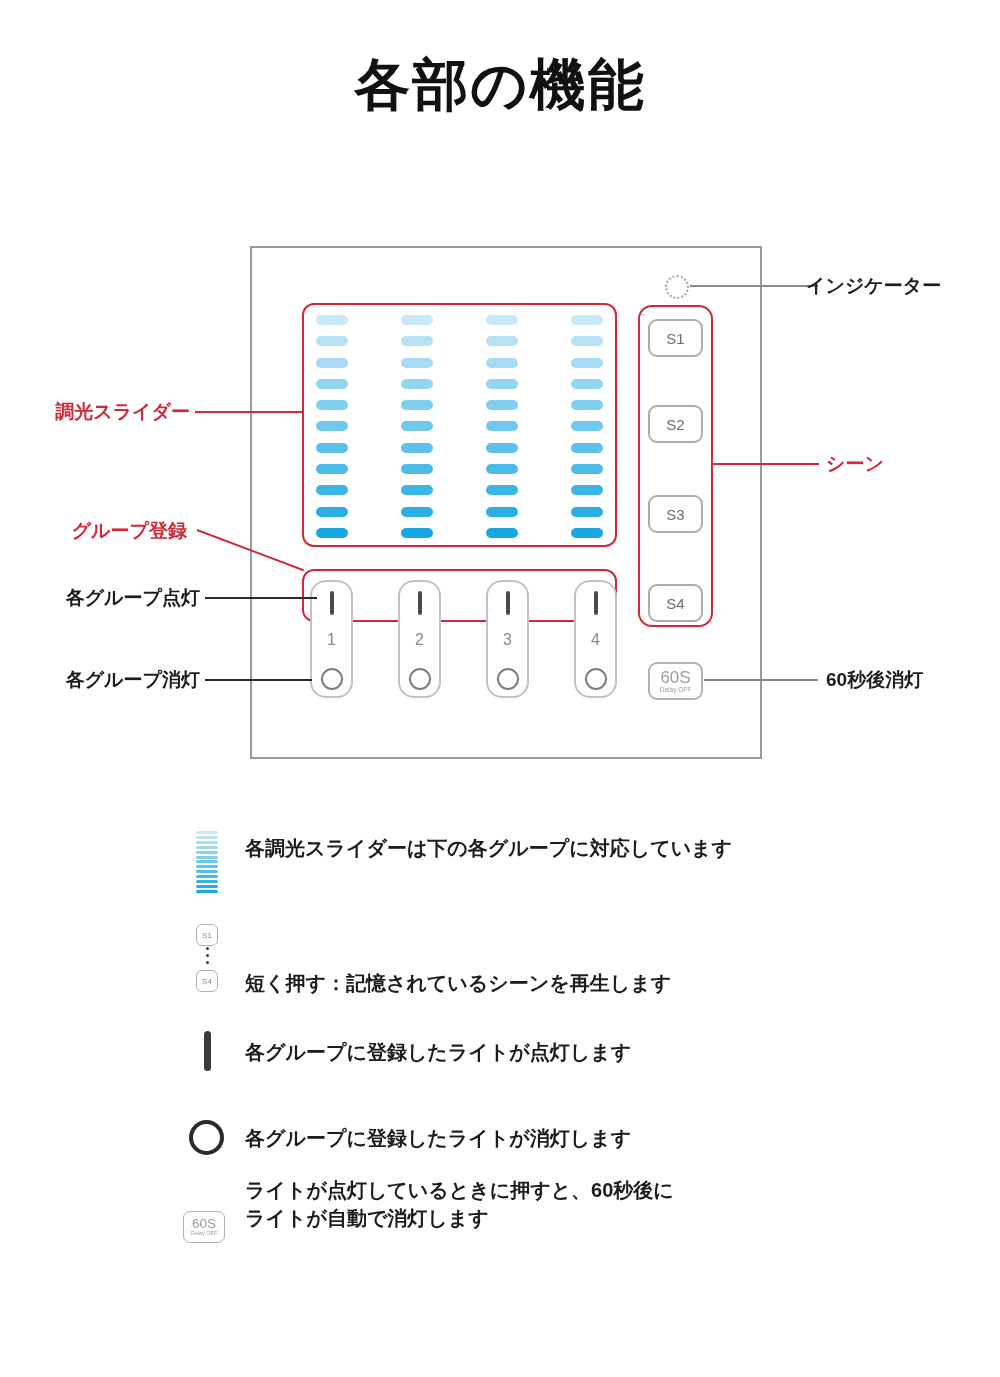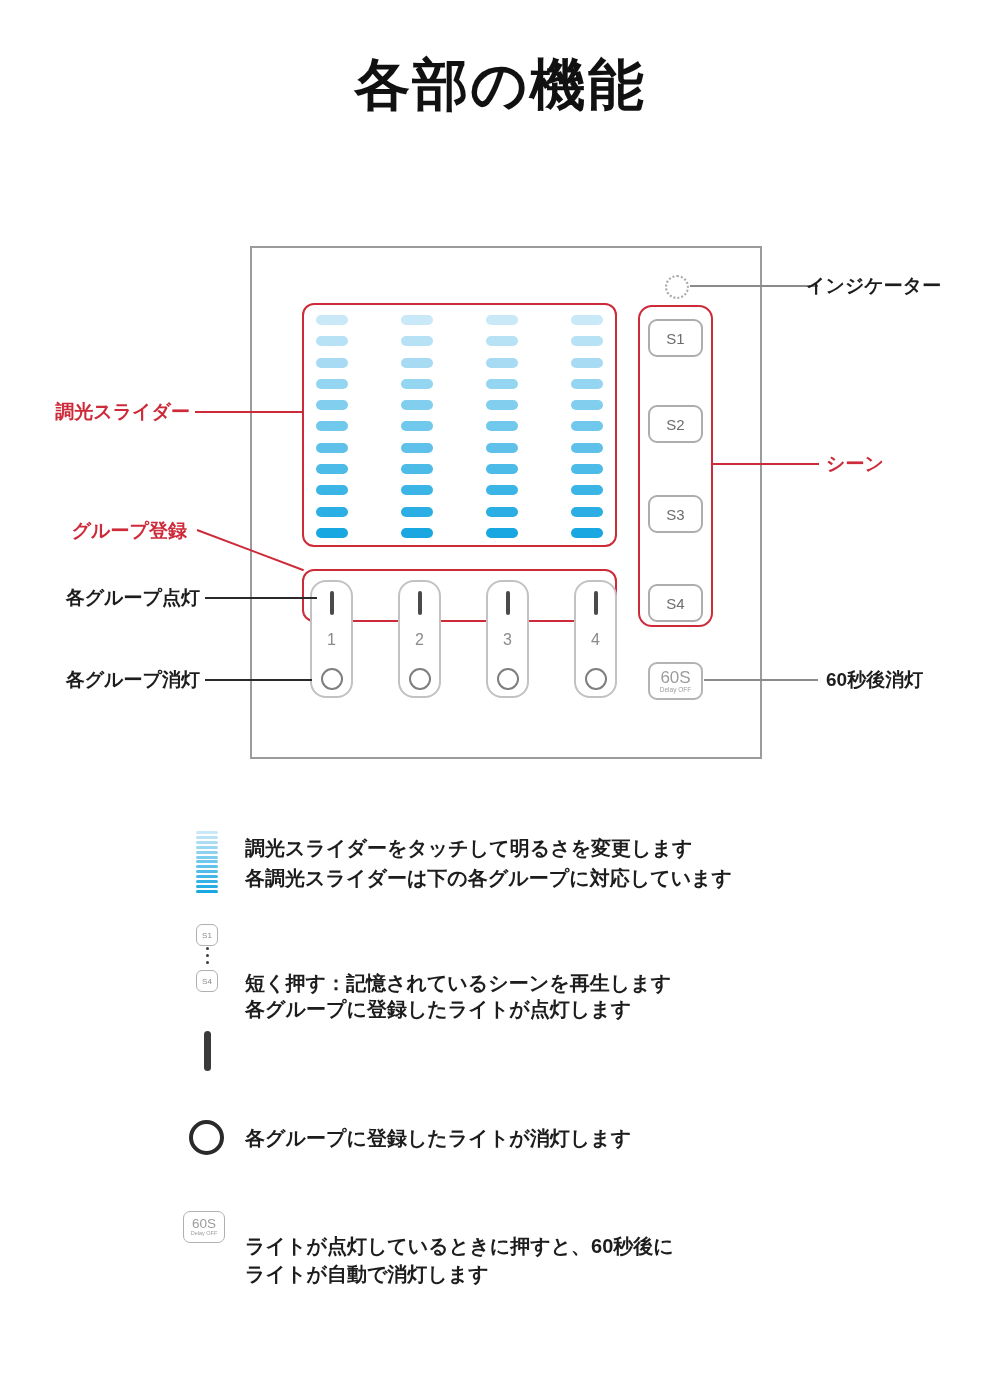--- a/index.html
+++ b/index.html
@@ -236,49 +236,48 @@
     <div class="mbar" style="background: rgb(127, 205, 238);"></div>
     <div class="mbar" style="background: rgb(113, 200, 237);"></div>
     <div class="mbar" style="background: rgb(98, 194, 235);"></div>
     <div class="mbar" style="background: rgb(83, 189, 233);"></div>
     <div class="mbar" style="background: rgb(68, 183, 231);"></div>
     <div class="mbar" style="background: rgb(54, 178, 229);"></div>
     <div class="mbar" style="background: rgb(39, 172, 227);"></div>
     <div class="mbar" style="background: rgb(24, 167, 225);"></div>
   </div>
 <div class="abs legend-text" style="left:245px;top:833px;">
-  <div>調光スライダーをタッチして明るさを変更します</div>
   <div>各調光スライダーは下の各グループに対応しています</div>
 </div>
 
 <div class="abs mini-scene" style="left:196px;top:924px;">
     <span>S1</span>
   </div>
 <div id="legend-dots" class="abs">
     <i></i>
     <i></i>
     <i></i>
   </div>
 <div class="abs mini-scene" style="left:196px;top:970px;">
     <span>S4</span>
   </div>
 <div class="abs legend-text" style="left:245px;top:968px;">
   <div>短く押す：記憶されているシーンを再生します</div>
 </div>
 
 <div id="legend-on-bar" class="abs"></div>
-<div class="abs legend-text" style="left:245px;top:994px;">
+<div class="abs legend-text" style="left:245px;top:1037px;">
   <div>各グループに登録したライトが点灯します</div>
 </div>
 
 <div id="legend-off-circle" class="abs"></div>
 <div class="abs legend-text" style="left:245px;top:1123px;">
   <div>各グループに登録したライトが消灯します</div>
 </div>
 
 <div id="legend-delay" class="abs">
   <span class="l1">60S</span>
   <span class="l2">Delay OFF</span>
 </div>
-<div class="abs legend-text" style="left:245px;top:1232px;line-height:28px;">
+<div class="abs legend-text" style="left:245px;top:1176px;line-height:28px;">
   <div>ライトが点灯しているときに押すと、60秒後に</div>
   <div>ライトが自動で消灯します</div>
 </div>
 
 </body></html>

